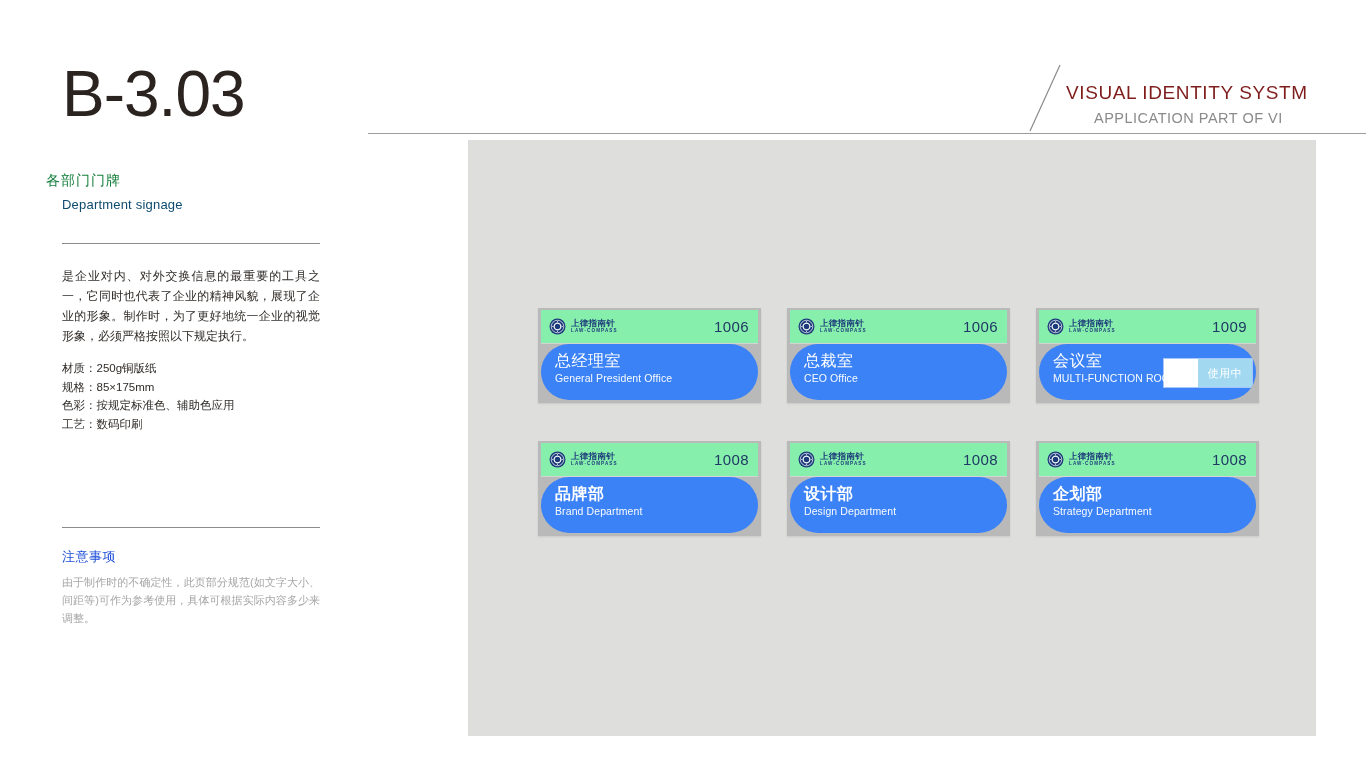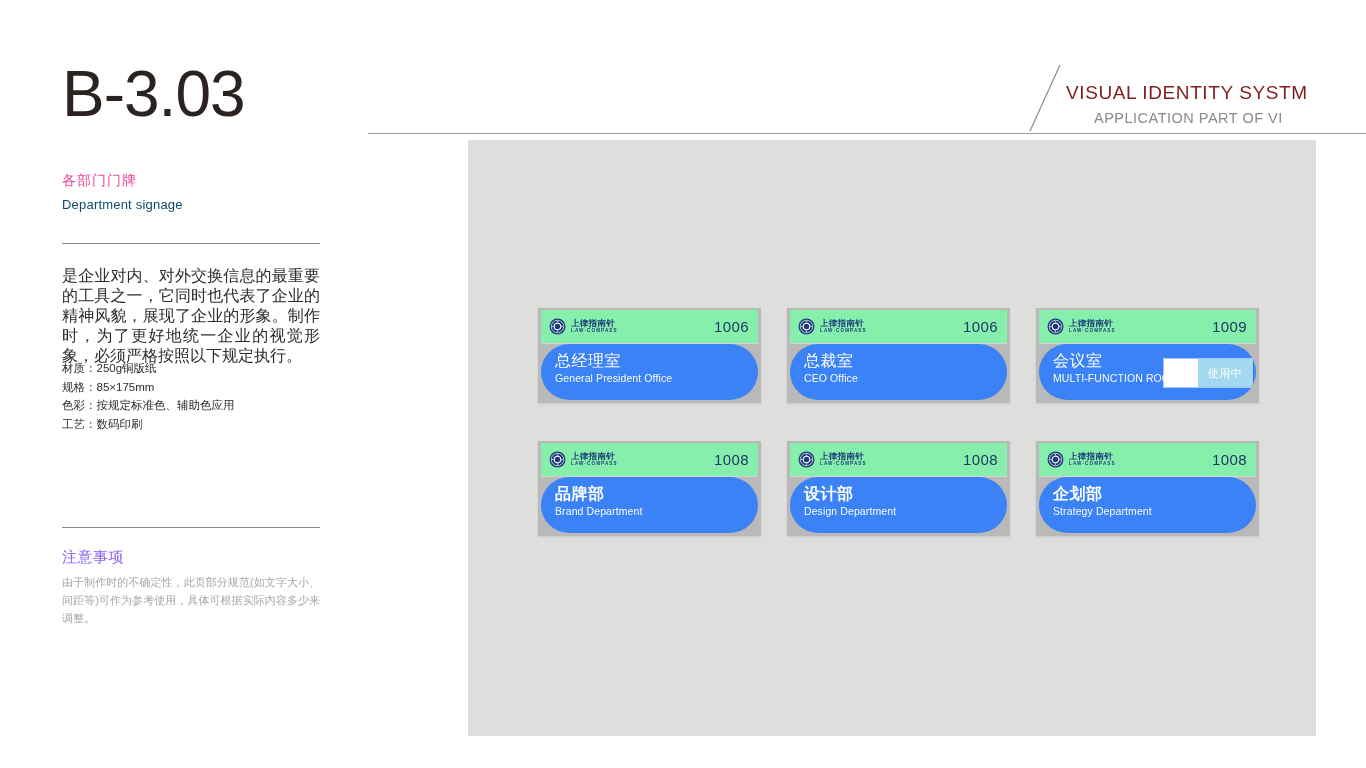--- a/index.html
+++ b/index.html
@@ -29,24 +29,24 @@
     top: 62px;
     font-size: 64px;
     font-weight: 400;
     letter-spacing: -1px;
     color: #2b2320;
     line-height: 1;
     white-space: nowrap;
   }
   .sec-title-cn {
     position: absolute;
-    left: 62px;
+    left: 46px;
     top: 172px;
     font-size: 14px;
-    color: #ec4899;
+    color: #15803d;
     letter-spacing: 1px;
   }
   .sec-title-en {
     position: absolute;
     left: 62px;
     top: 197px;
     font-size: 13px;
     color: #0c4a6e;
     letter-spacing: 0.2px;
   }
@@ -58,21 +58,21 @@
     background: #8b8b8b;
   }
   .rule-1 { top: 243px; }
   .rule-2 { top: 527px; }
 
   .body-para {
     position: absolute;
     left: 62px;
     top: 266px;
     width: 258px;
-    font-size: 16px;
+    font-size: 12px;
     line-height: 20px;
     color: #2f2b28;
     text-align: justify;
   }
 
   .spec-block {
     position: absolute;
     left: 62px;
     top: 359px;
     width: 270px;
@@ -82,22 +82,22 @@
   }
   .spec-head { margin-bottom: 2px; }
   .spec-row { white-space: nowrap; }
   .spec-label { display: inline-block; }
   .spec-val { display: inline-block; }
 
   .notice-title {
     position: absolute;
     left: 62px;
     top: 548px;
-    font-size: 15px;
-    color: #8b5cf6;
+    font-size: 13px;
+    color: #1d4ed8;
     letter-spacing: 0.5px;
   }
   .notice-body {
     position: absolute;
     left: 62px;
     top: 573px;
     width: 258px;
     font-size: 11px;
     line-height: 18px;
     color: #a6a6a6;

